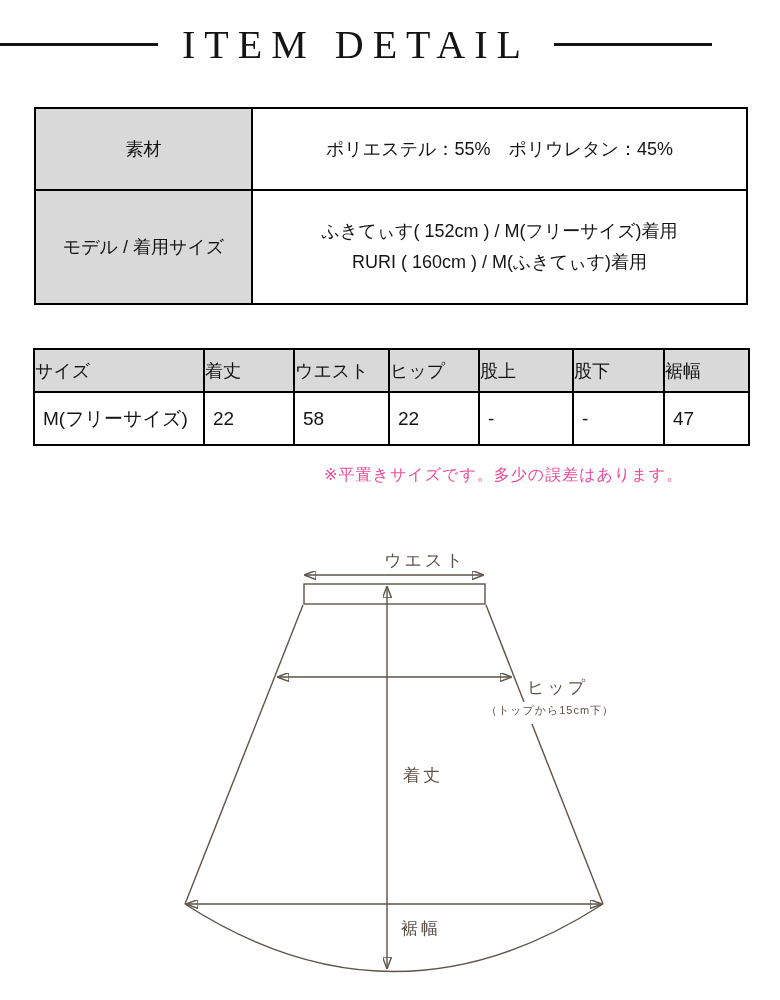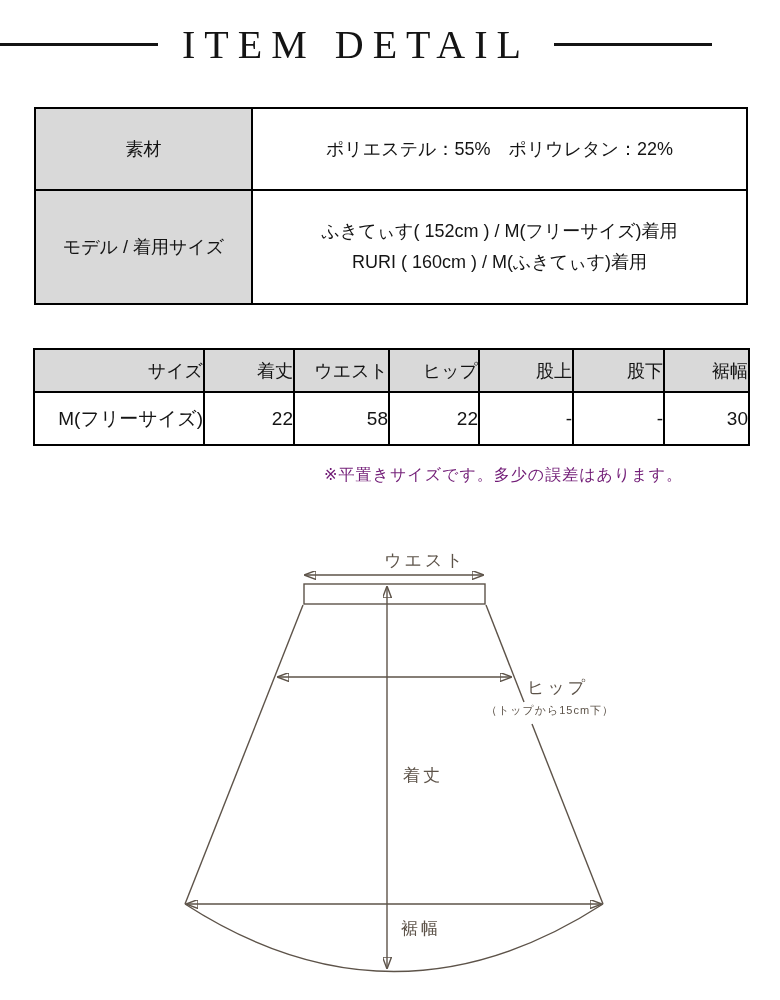--- a/index.html
+++ b/index.html
@@ -27,30 +27,30 @@
     font-weight:normal;font-size:18px;color:#141414;padding:18px;
   }
   .info-table th{background:#d9d9d9;width:179px;}
   .info-table tr.r1 th,.info-table tr.r1 td{height:44px;}
   .info-table tr.r2 th,.info-table tr.r2 td{height:76px;}
   .two-line div{line-height:31px;}
 
   
   .size-table{margin:43px 0 0 33px;width:715px;}
   .size-table th,.size-table td{
-    border:2px solid #000;text-align:right;vertical-align:middle;
+    border:2px solid #000;text-align:left;vertical-align:middle;
     font-weight:normal;padding:0;color:#141414;
   }
   .size-table th{background:#d9d9d9;font-size:18px;height:41px;}
   .size-table td{font-size:19px;height:51px;padding-left:8px;}
 
   
   .note{
     text-align:right;margin:19px 29px 0 0;
-    font-size:16px;color:#701a75;letter-spacing:1px;
+    font-size:16px;color:#ec4899;letter-spacing:1px;
   }
 
   
   .diagram{display:block;margin-top:36px;}
   .diagram line,.diagram rect,.diagram path{
     stroke:#5d5349;stroke-width:1.4;fill:none;
   }
   .diagram text{
     fill:#5d5349;font-family:"Liberation Sans","DejaVu Sans",sans-serif;
     font-size:17px;letter-spacing:3px;
@@ -65,21 +65,21 @@
   <div class="title-row">
     <span class="title-line"></span>
     <h1 class="title">ITEM DETAIL</h1>
     <span class="title-line"></span>
   </div>
 
   <table class="info-table">
     <tbody>
       <tr class="r1">
         <th>素材</th>
-        <td>ポリエステル：55%　ポリウレタン：22%</td>
+        <td>ポリエステル：55%　ポリウレタン：45%</td>
       </tr>
       <tr class="r2">
         <th>モデル / 着用サイズ</th>
         <td class="two-line">
           <div>ふきてぃす( 152cm ) / M(フリーサイズ)着用</div>
           <div>RURI ( 160cm ) / M(ふきてぃす)着用</div>
         </td>
       </tr>
     </tbody>
   </table>
@@ -104,21 +104,21 @@
         <th>股下</th>
         <th>裾幅</th>
       </tr>
       <tr>
         <td>M(フリーサイズ)</td>
         <td>22</td>
         <td>58</td>
         <td>22</td>
         <td>-</td>
         <td>-</td>
-        <td>30</td>
+        <td>47</td>
       </tr>
     </tbody>
   </table>
 
   <div class="note">※平置きサイズです。多少の誤差はあります。</div>
 
   <svg class="diagram" width="780" height="460" viewBox="0 0 780 460" xmlns="http://www.w3.org/2000/svg">
     <defs>
       <marker id="arr" viewBox="0 0 12 9" refX="11" refY="4.5" markerWidth="12" markerHeight="9" markerUnits="userSpaceOnUse" orient="auto-start-reverse">
         <path d="M0,0 L12,4.5 L0,9 Z" fill="#5d5349" stroke="none"></path>

